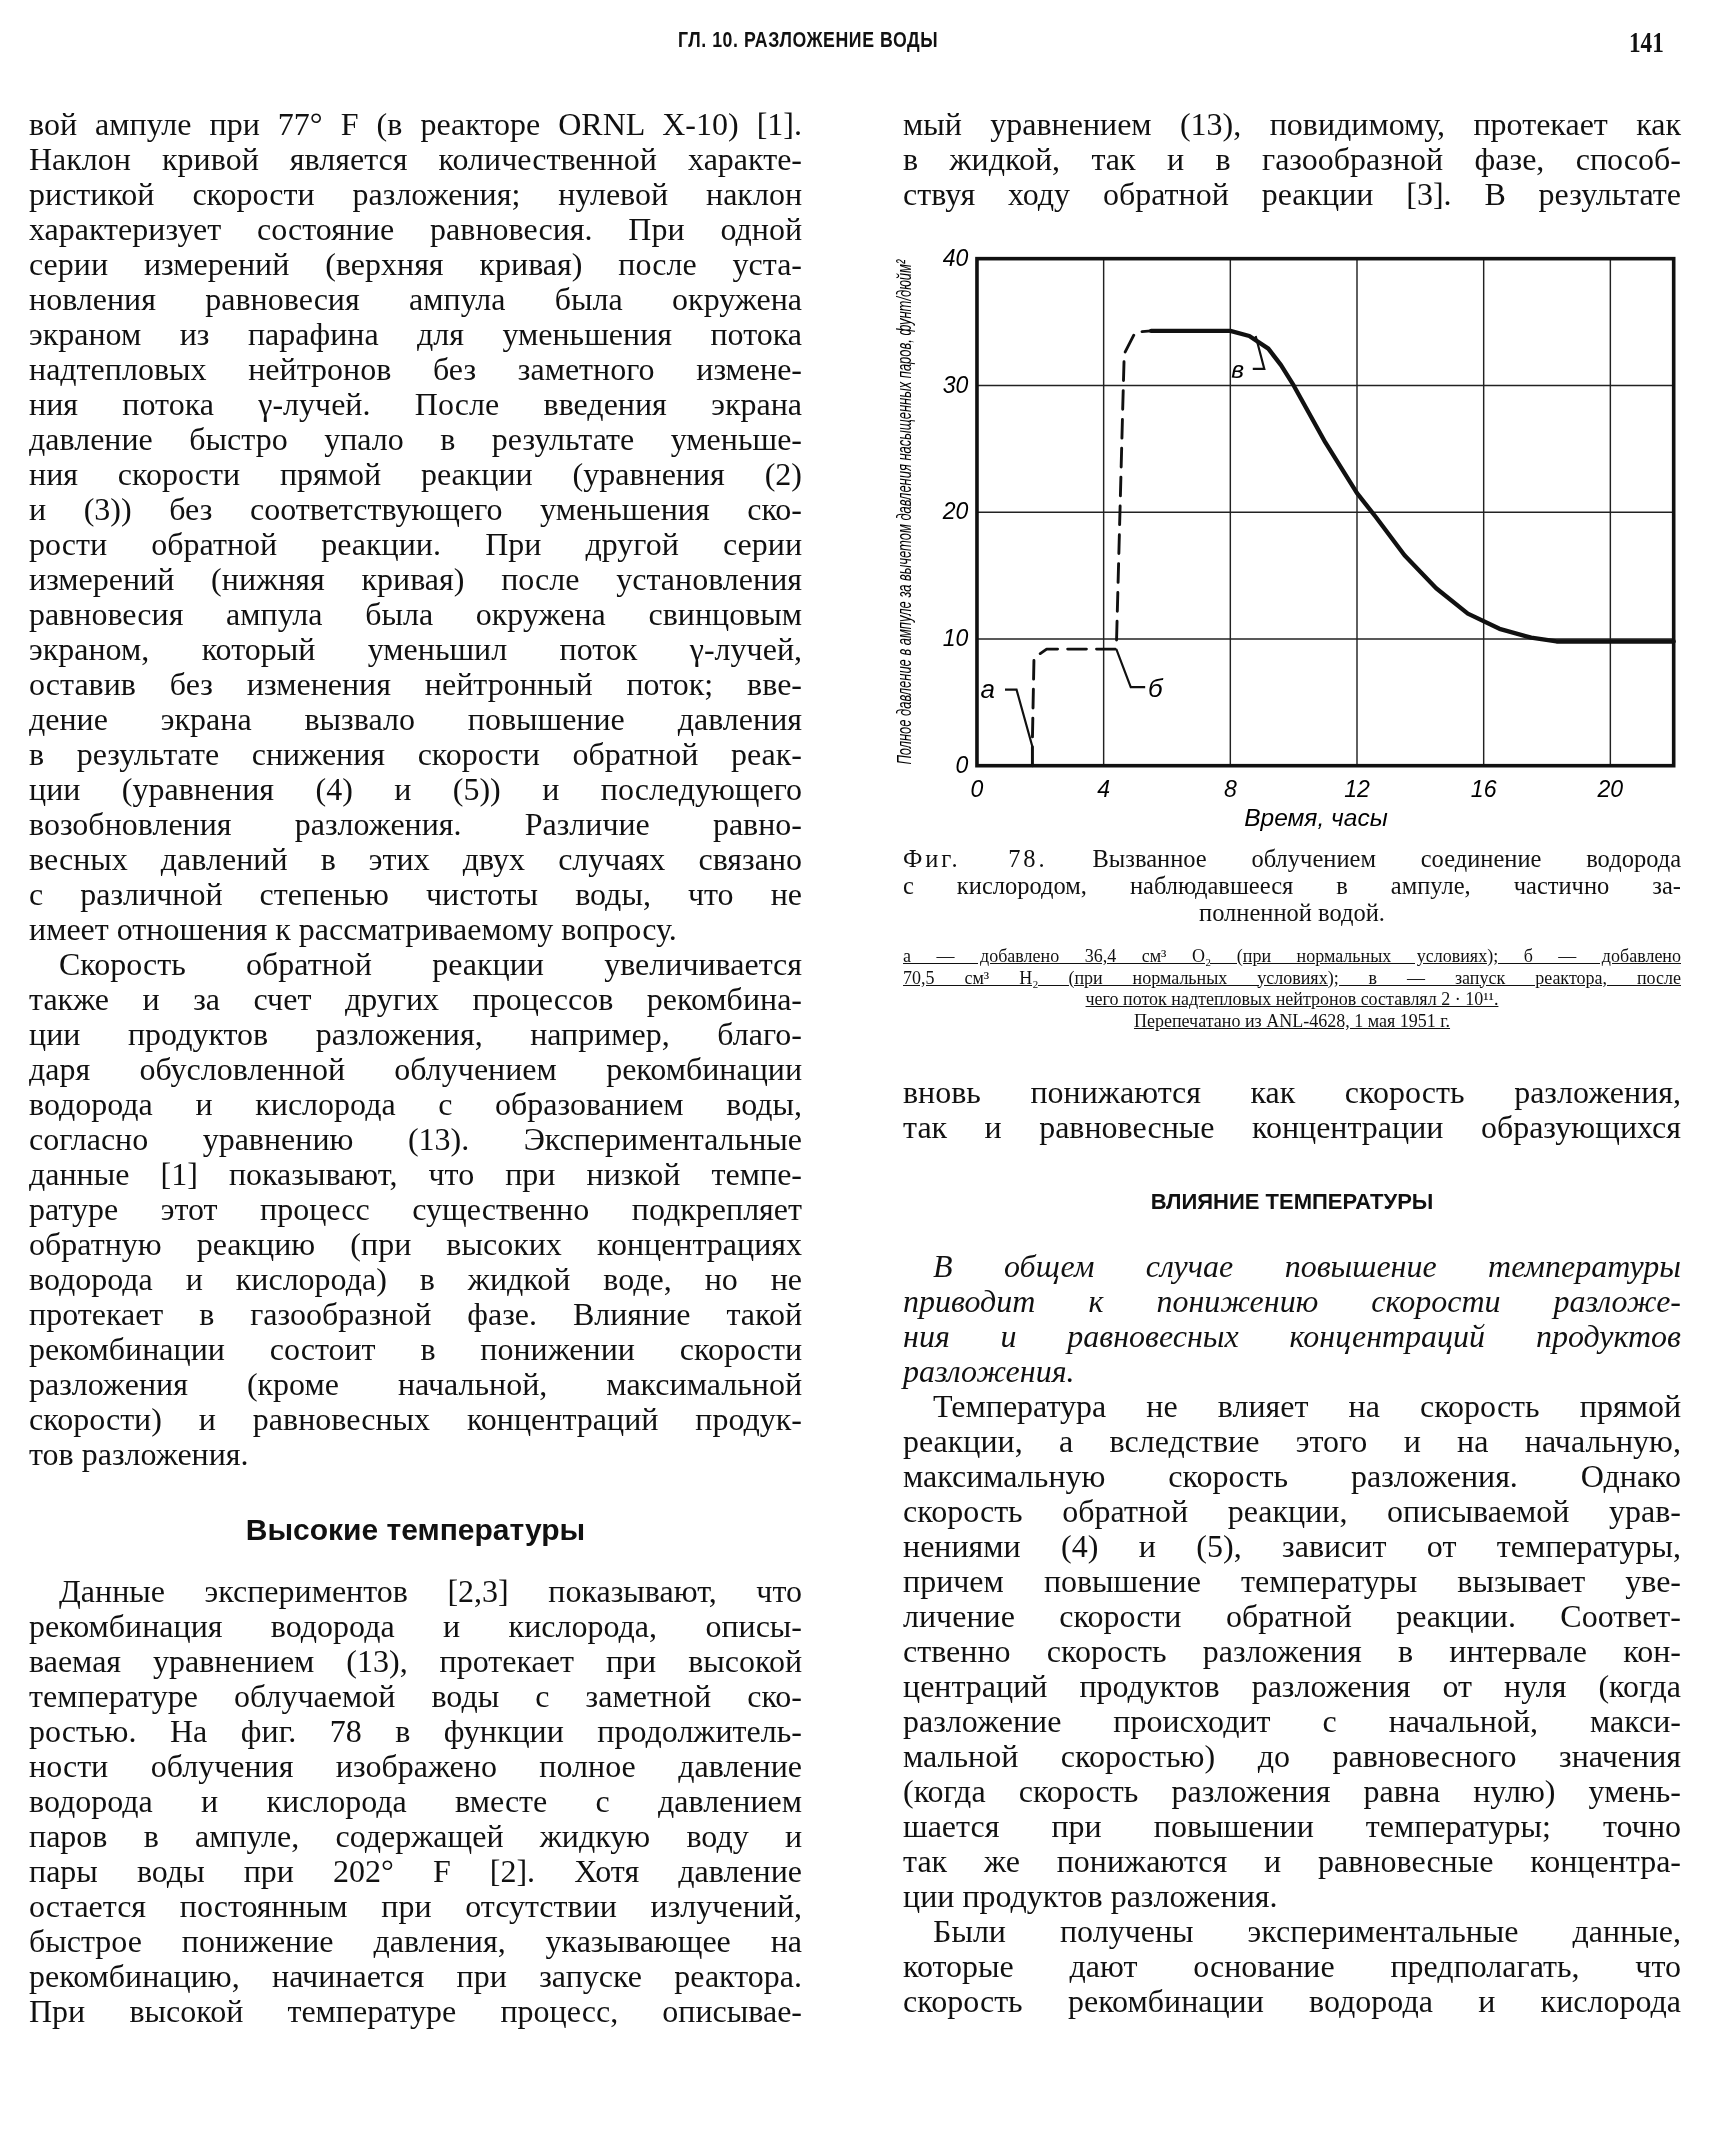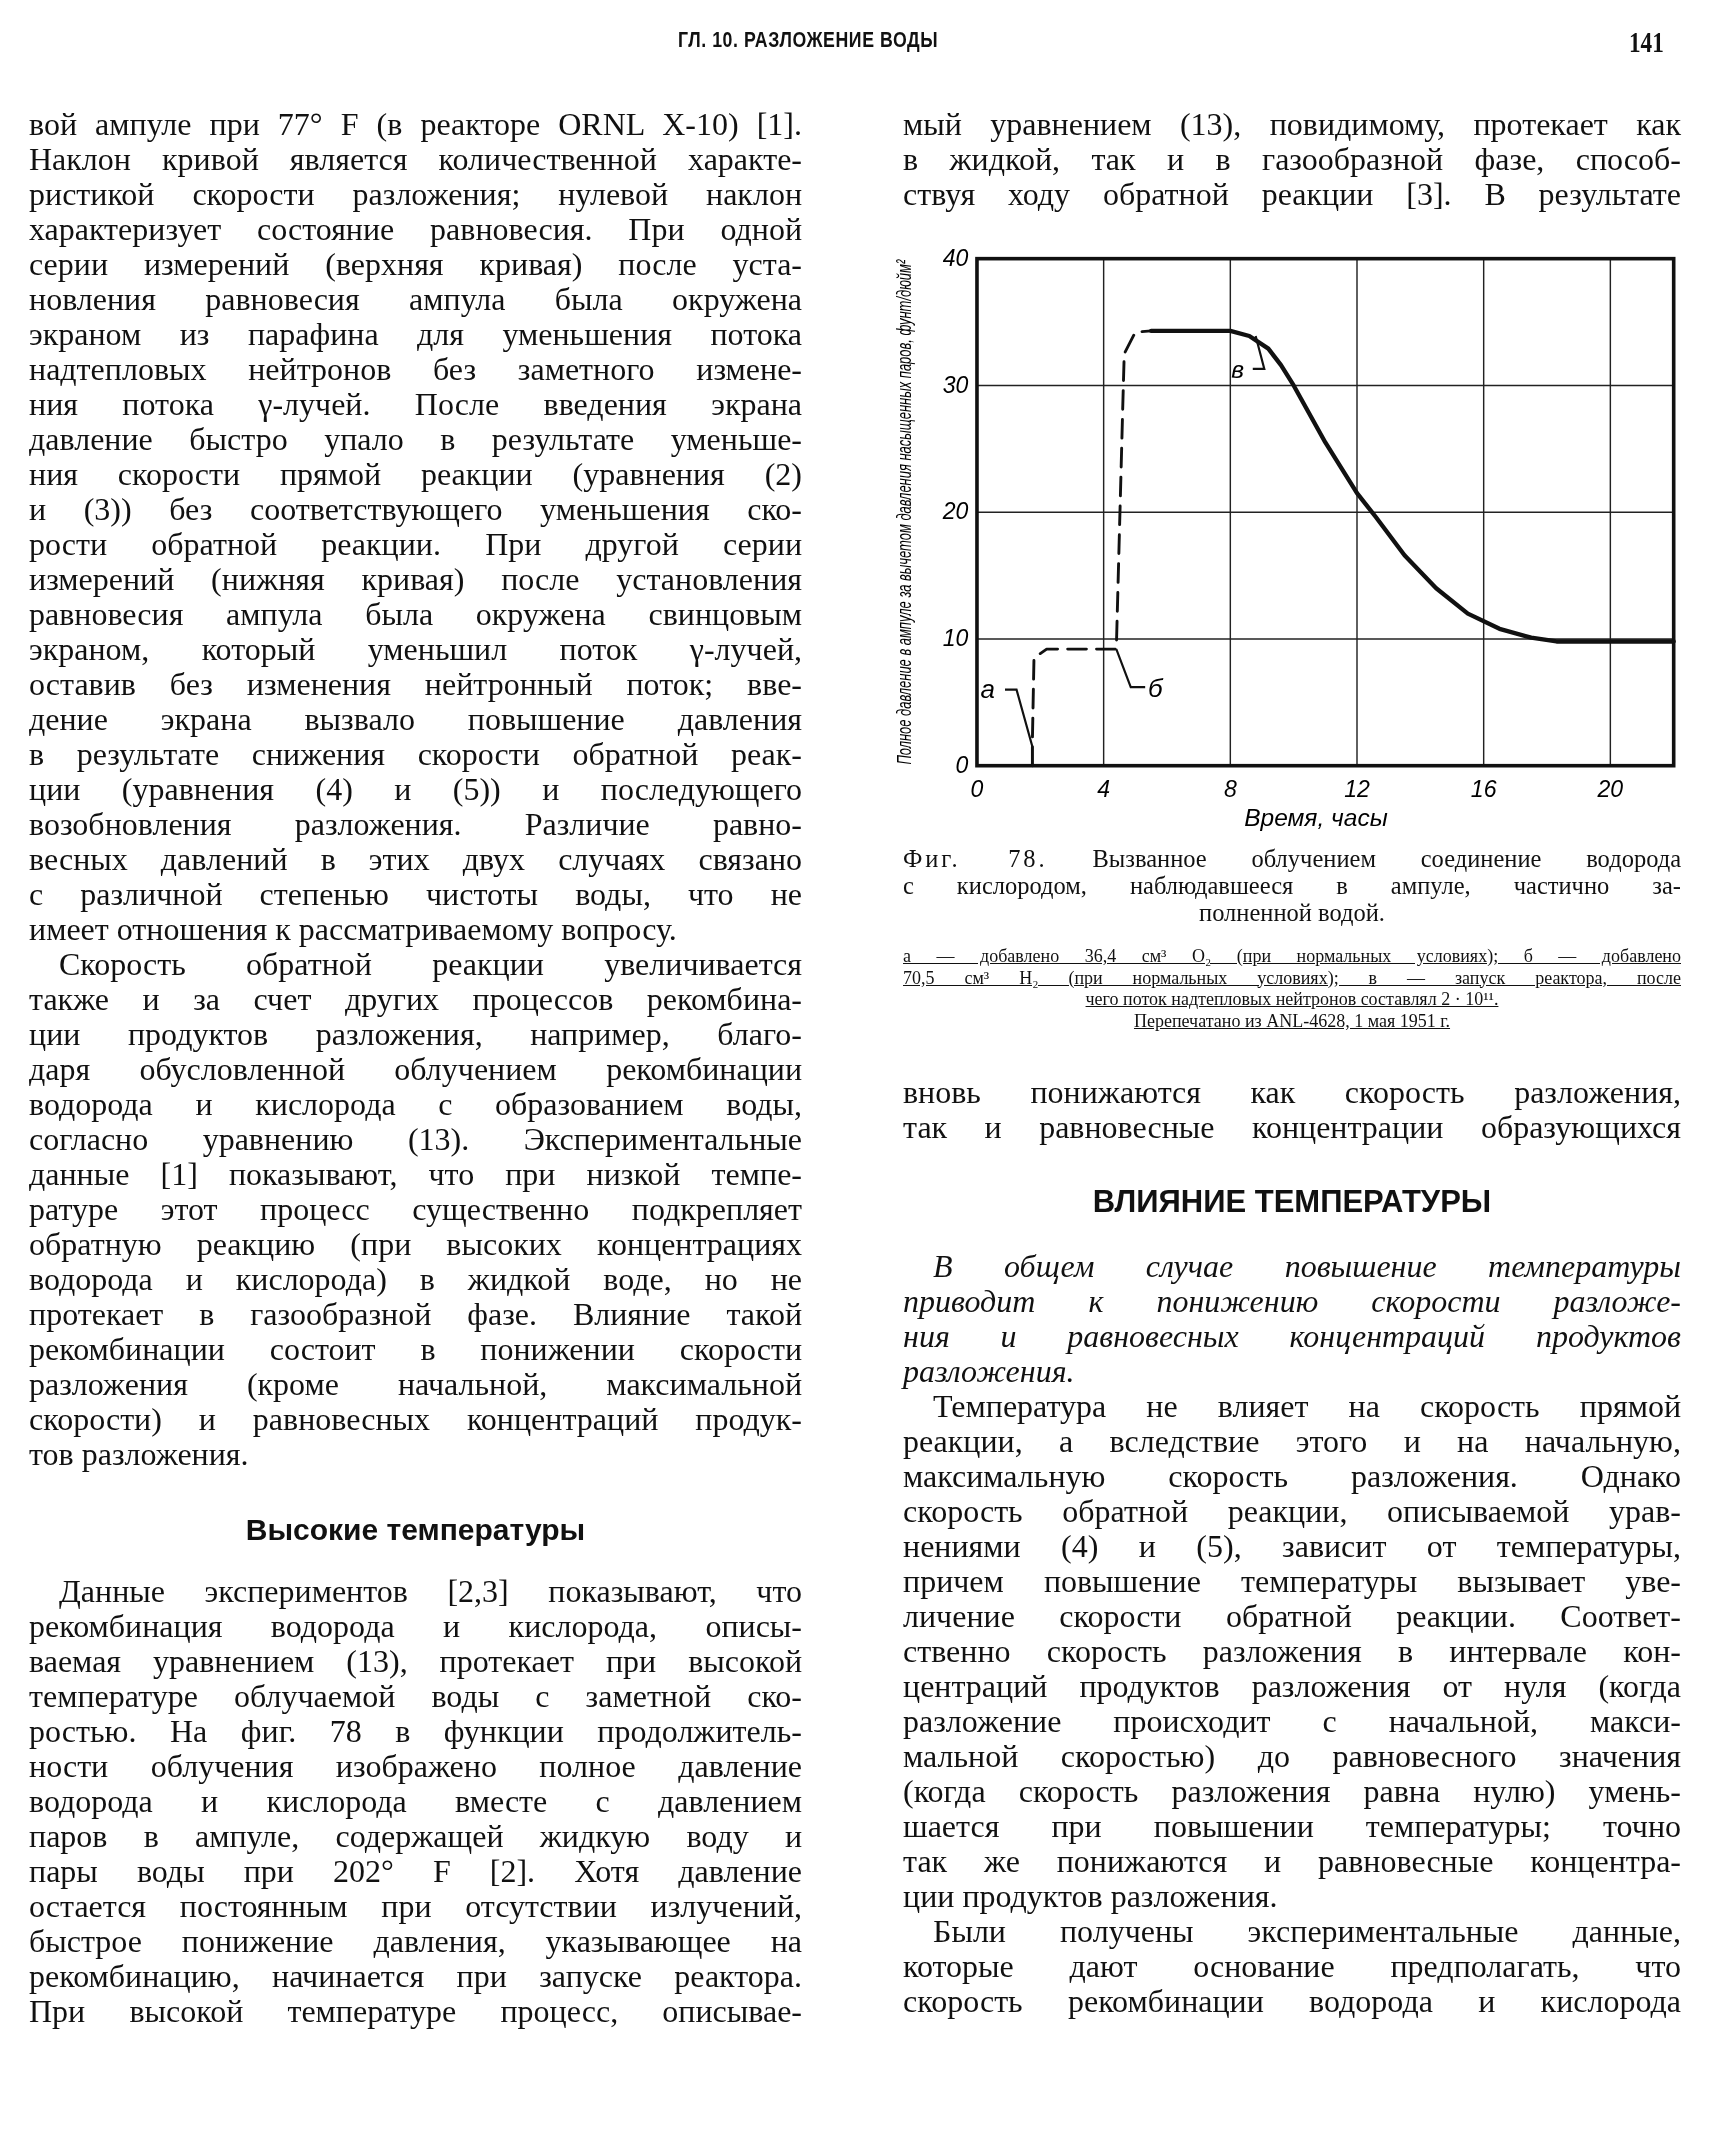--- a/index.html
+++ b/index.html
@@ -8,21 +8,21 @@
   .running-head .title { position: absolute; left: 678px; top: 0; font-family: "Liberation Sans", sans-serif; font-weight: bold; font-size: 21.6px; letter-spacing: 0.7px; transform: scaleX(0.82); transform-origin: left top; }
   .running-head .page-no { position: absolute; left: 1629px; top: -1.4px; font-size: 29px; font-weight: bold; transform: scaleX(0.8); transform-origin: left top; }
   .col { position: absolute; }
   .col-left { left: 29px; top: 107px; width: 773px; }
   .col-right { left: 903px; width: 778px; }
   .line { display: block; height: 35px; font-size: 32px; line-height: 35px; white-space: nowrap; text-align: justify; text-align-last: justify; overflow: visible; }
   .line.last { text-align-last: left; }
   .line.indent { padding-left: 30px; }
   .heading { display: block; text-align: center; font-weight: bold; font-family: "Liberation Sans", sans-serif; }
   .h-left { font-size: 30px; margin: 40px 0 26px 0; height: 36px; line-height: 36px; }
-  .h-right { font-size: 31px; margin: 42px 0 33px 0; height: 29px; line-height: 29px; }
+  .h-right { font-size: 22px; margin: 42px 0 33px 0; height: 29px; line-height: 29px; }
   .italic .line { font-style: italic; }
   .figure { position: absolute; left: 876px; top: 242px; width: 815px; height: 606px; }
   .figure svg { position: absolute; left: 0; top: 0; }
   .caption { position: absolute; left: 903px; top: 845px; width: 778px; }
   .caption .cap-main { font-size: 24.5px; line-height: 27px; }
   .caption .cap-main .line { height: 27px; line-height: 27px; font-size: 24.5px; }
   .caption .cap-main .center { text-align: center; text-align-last: center; }
   .caption .cap-notes { margin-top: 20px; }
   .caption .cap-notes .line { height: 21.6px; line-height: 21.6px; font-size: 18px; text-decoration: underline; }
   .caption .cap-notes .center { text-align: center; text-align-last: center; }

